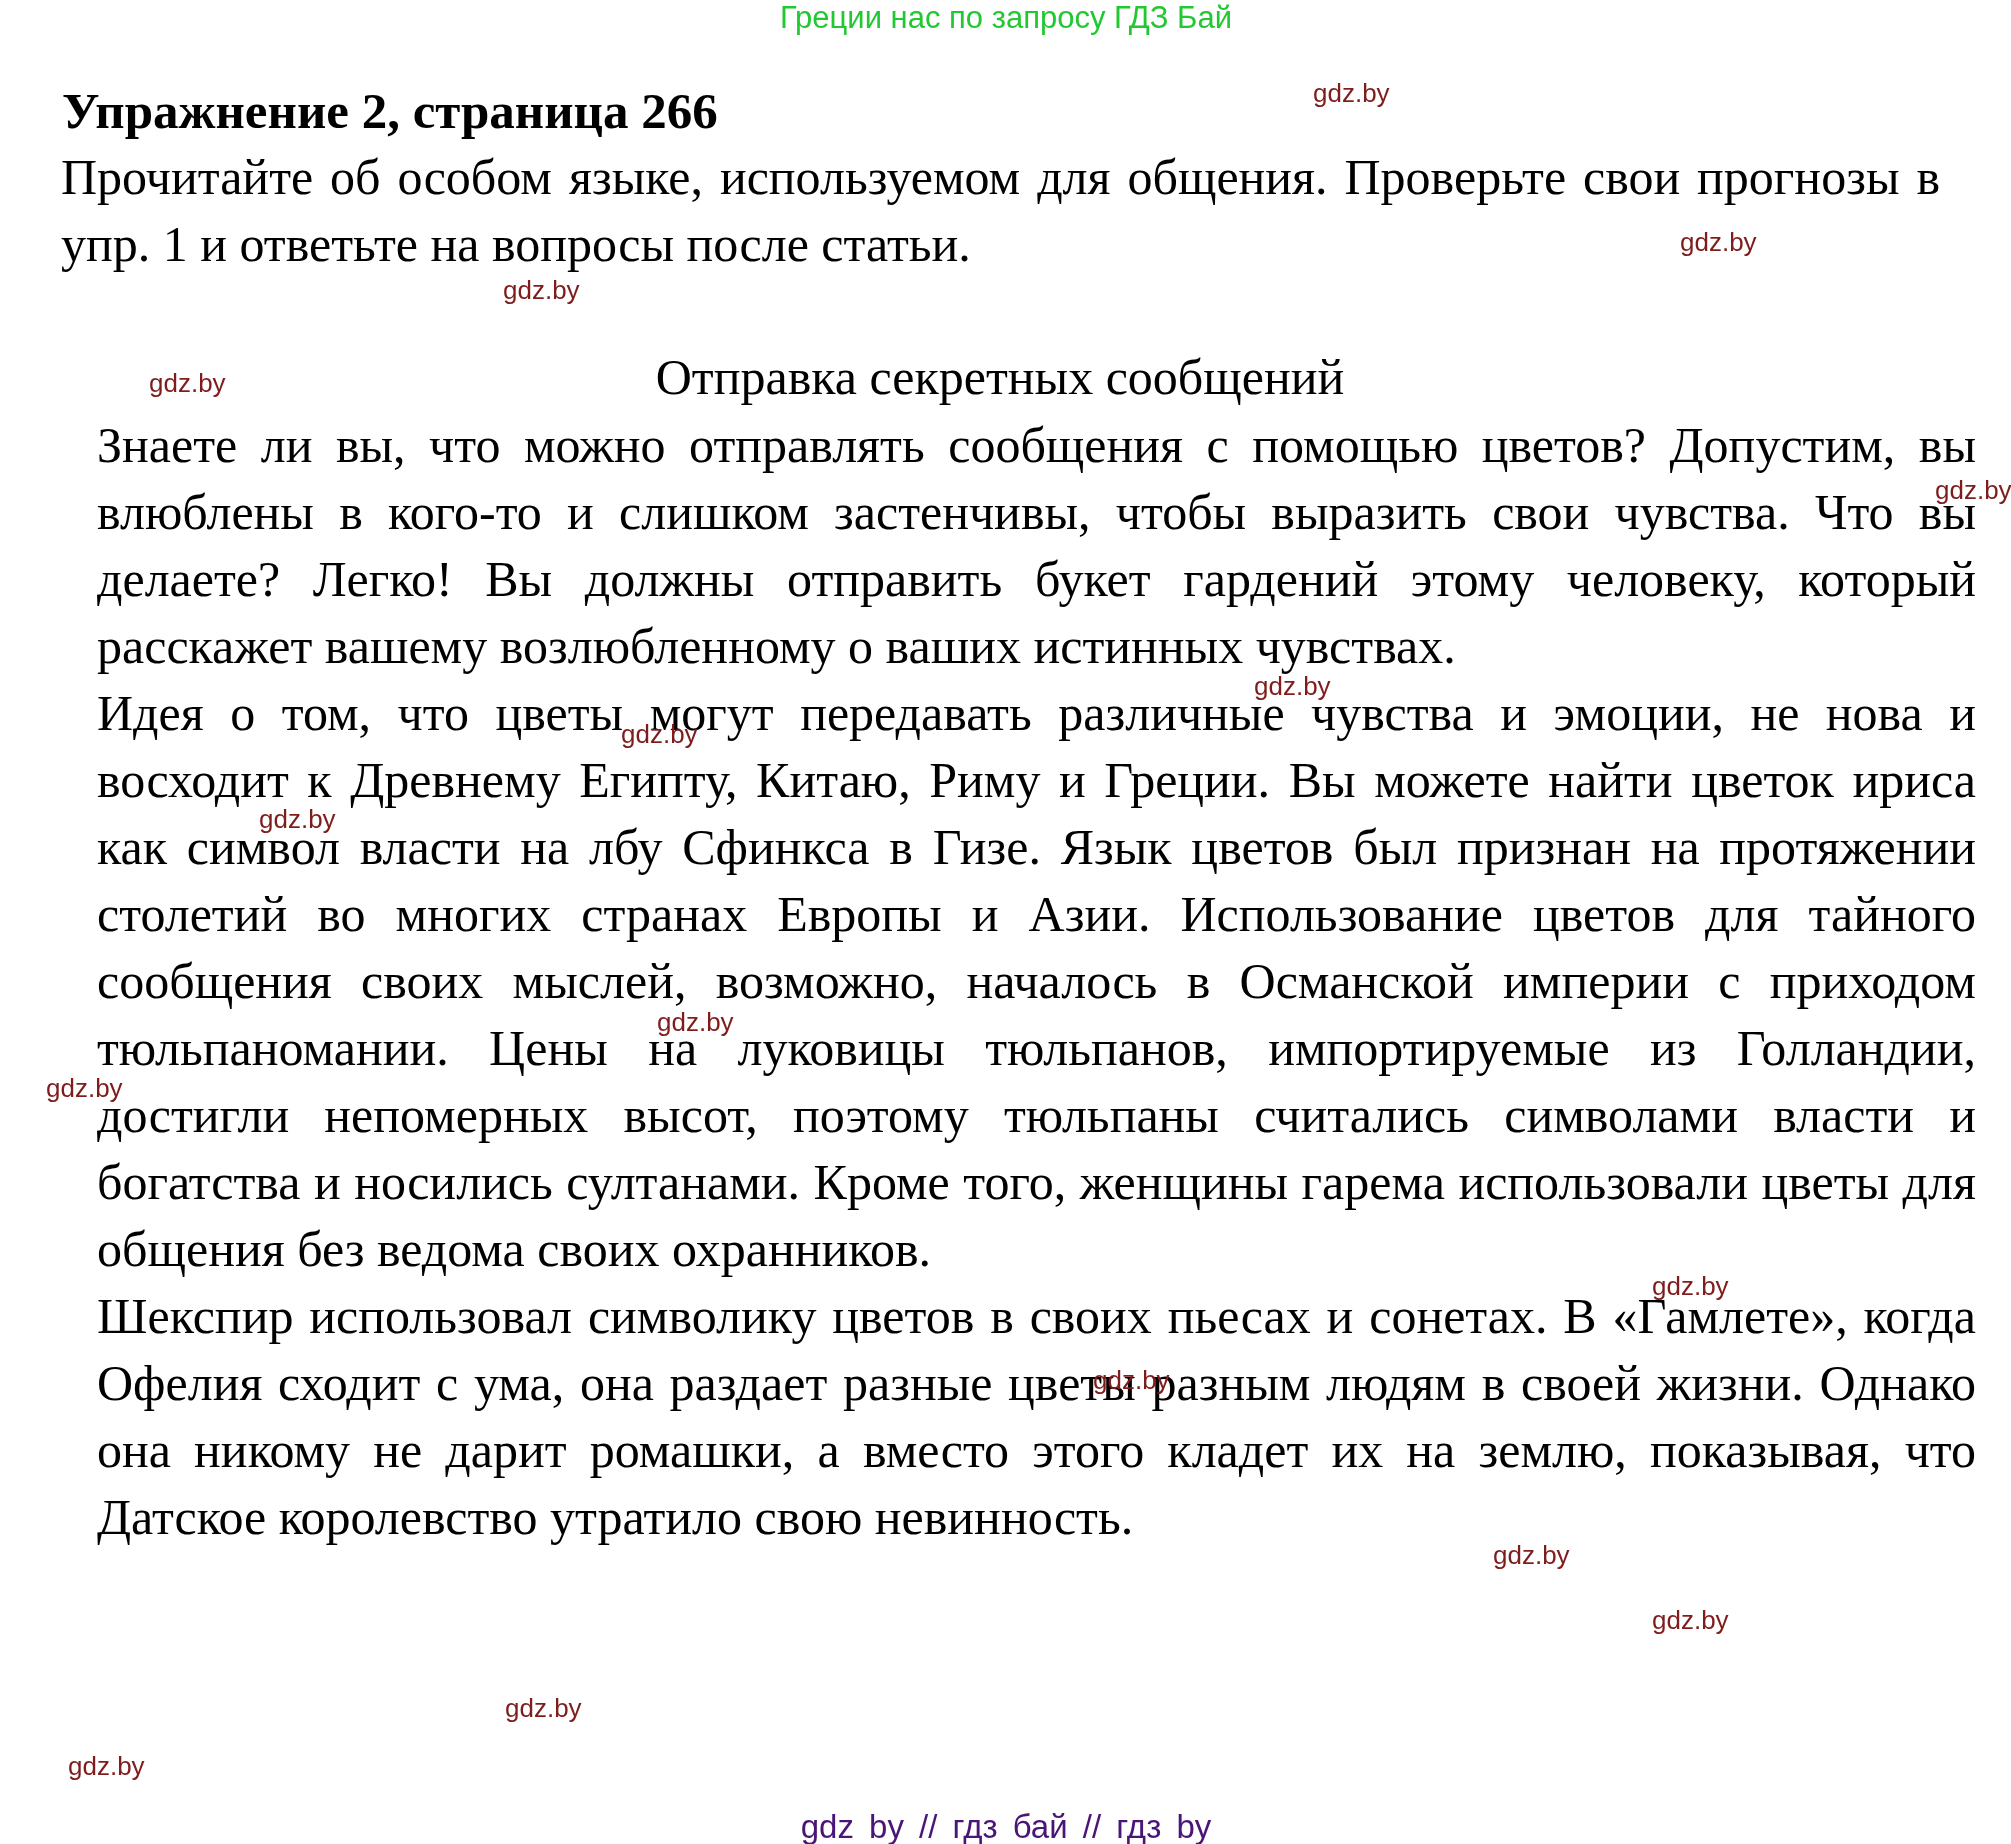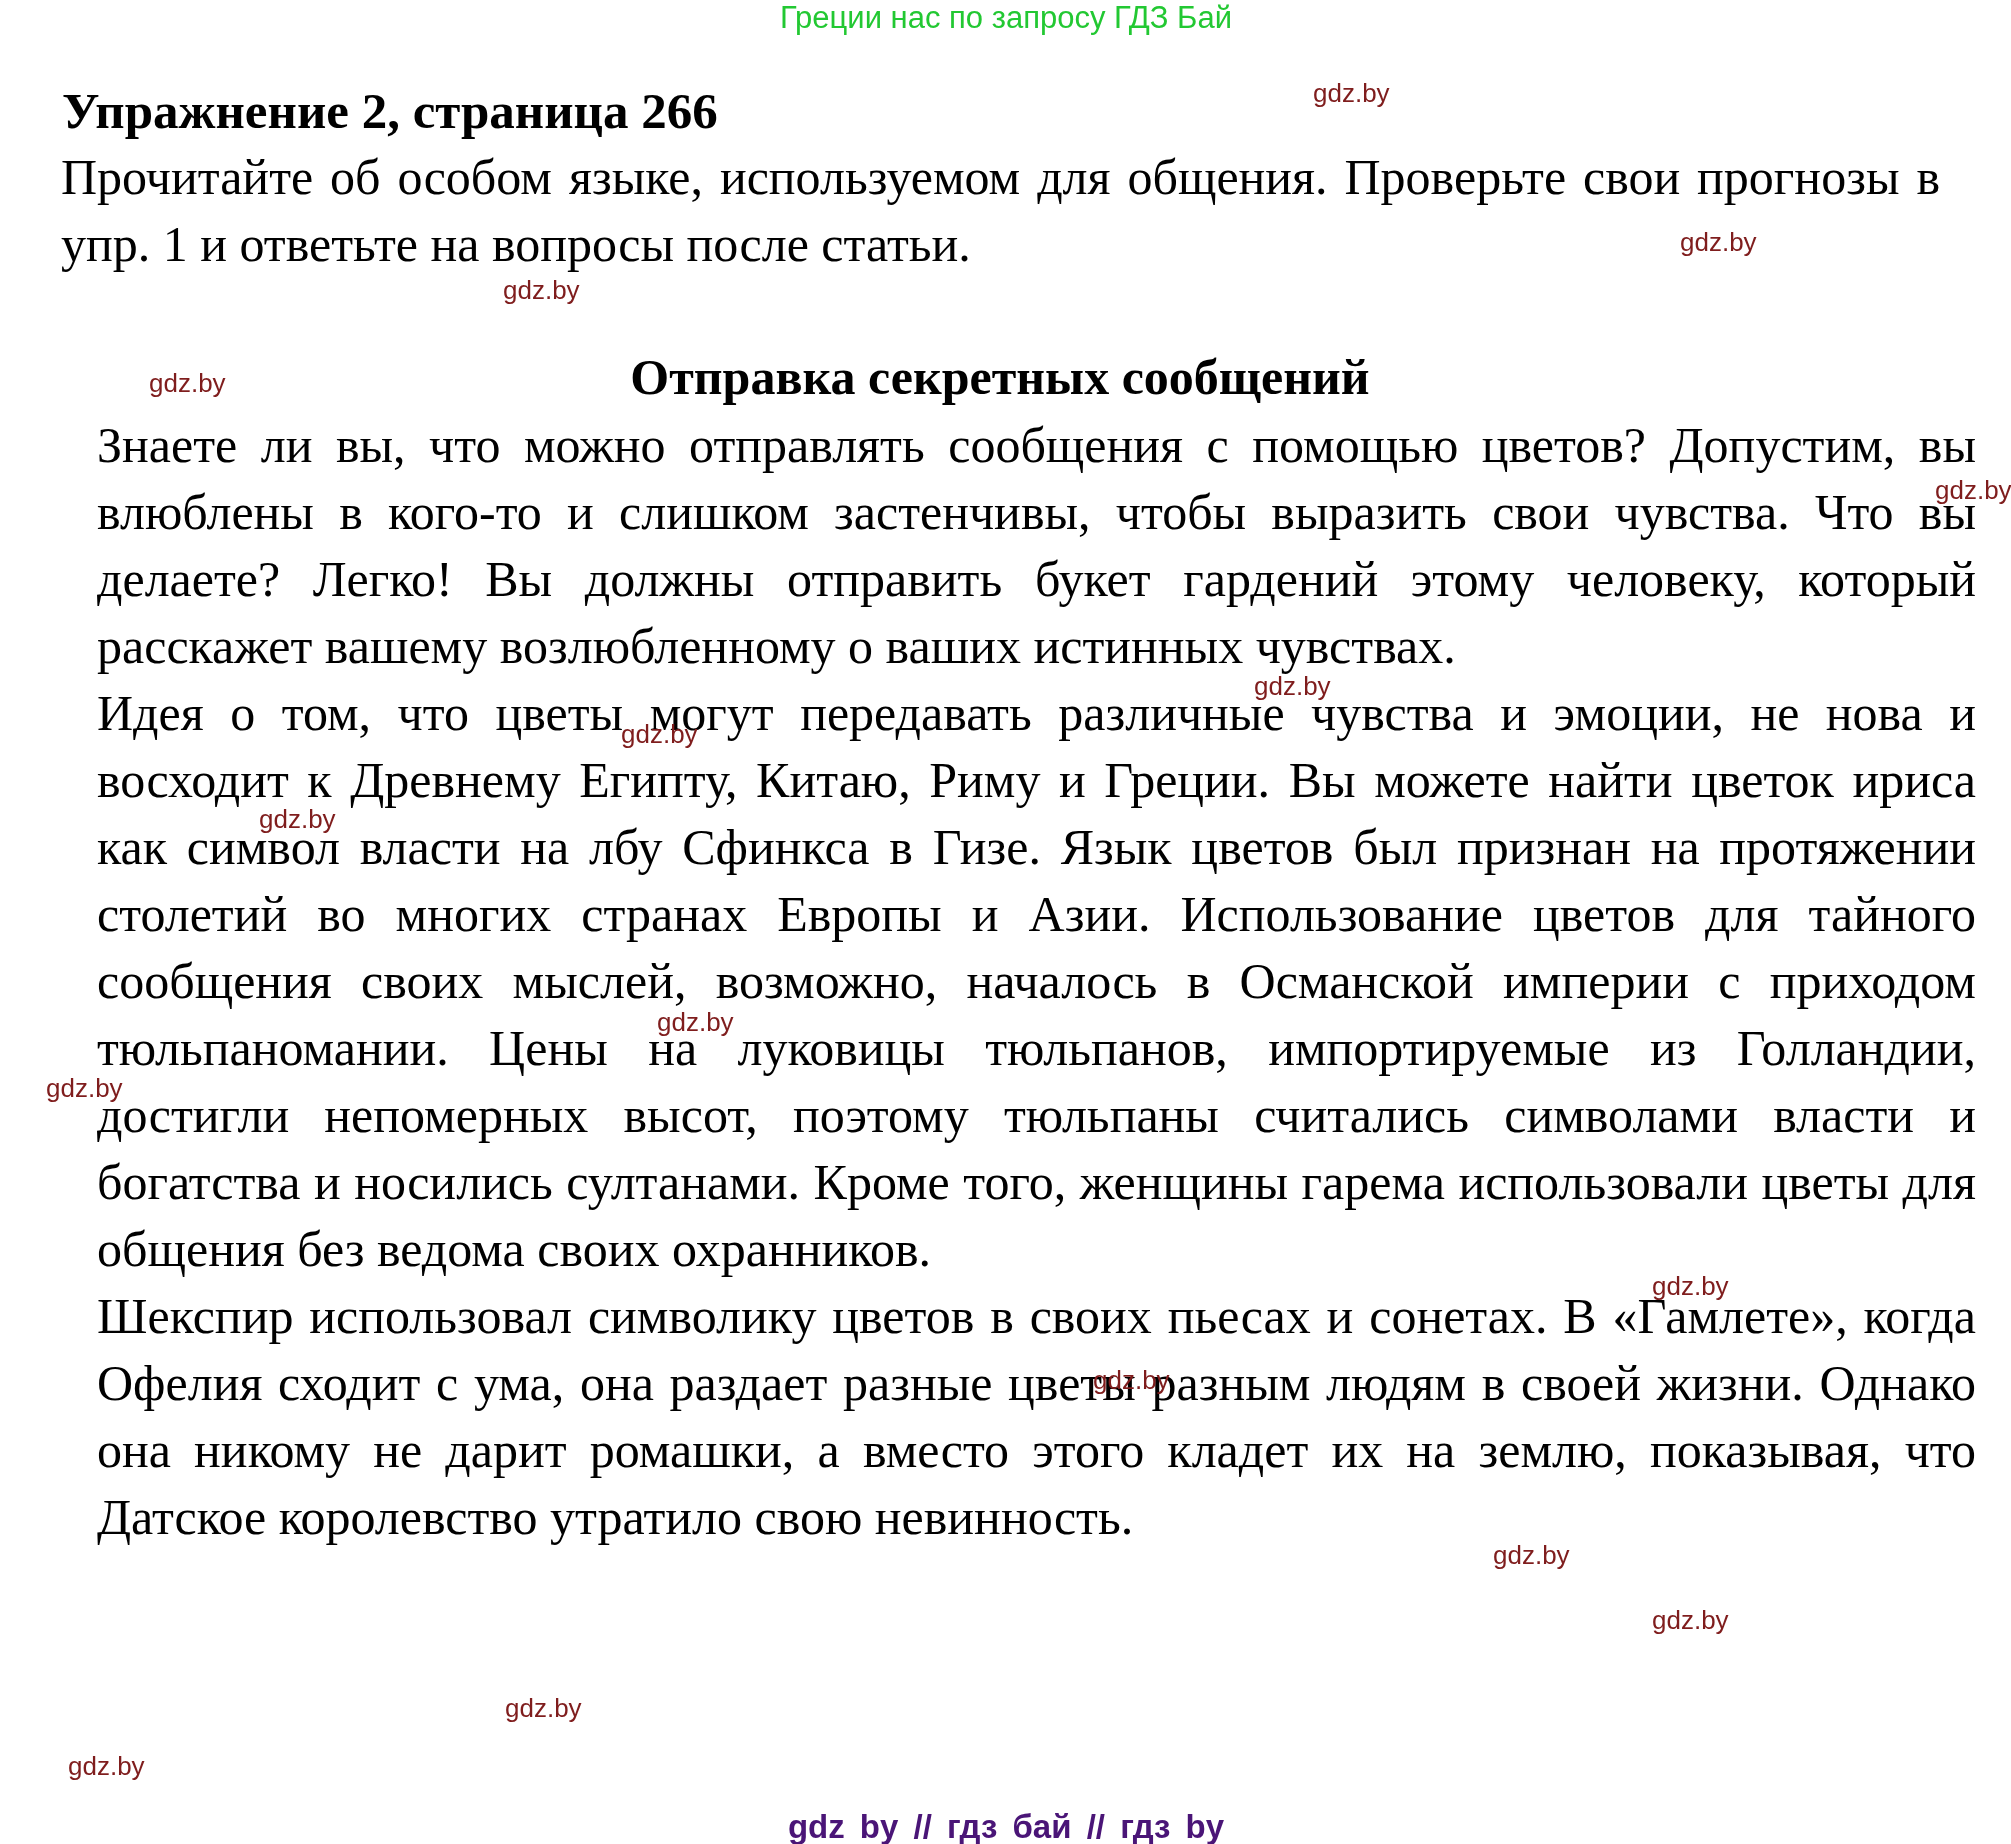--- a/index.html
+++ b/index.html
@@ -50,21 +50,21 @@
       position: absolute;
       top: 344px;
       left: 0;
       width: 2012px;
       text-align: center;
       padding-left: 0;
       font-family: "Liberation Serif", serif;
       font-size: 50px;
       line-height: 67px;
     }
-    .subtitle span { position: relative; left: -6px; font-weight: bold; }
+    .subtitle span { position: relative; left: -6px; }
     .article { top: 412px; margin-left: 36px; }
     .article p {
       margin: 0;
       text-align: justify;
       text-align-last: left;
     }
     .wm {
       position: absolute;
       font-family: "Liberation Sans", sans-serif;
       font-size: 26px;
@@ -76,21 +76,20 @@
       position: absolute;
       top: 1809px;
       left: 0;
       width: 2012px;
       text-align: center;
       font-family: "Liberation Sans", sans-serif;
       font-size: 33px;
       line-height: 36px;
       color: #4a1577;
       word-spacing: 6px;
-      font-weight: bold;
     }
   </style>
 </head>
 <body>
 
 <div class="top-banner">Греции нас по запросу ГДЗ Бай</div>
 
 <div class="title">Упражнение 2, страница 266</div>
 
 <div class="text-block intro">Прочитайте об особом языке, используемом для общения. Проверьте свои прогнозы в упр. 1 и ответьте на вопросы после статьи.</div>

